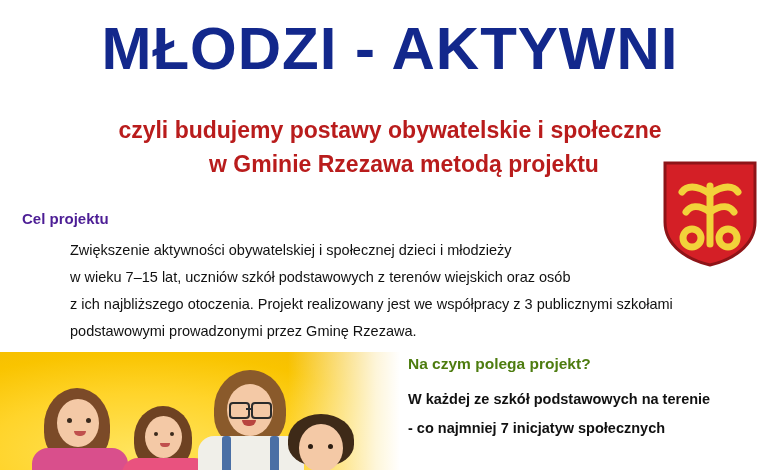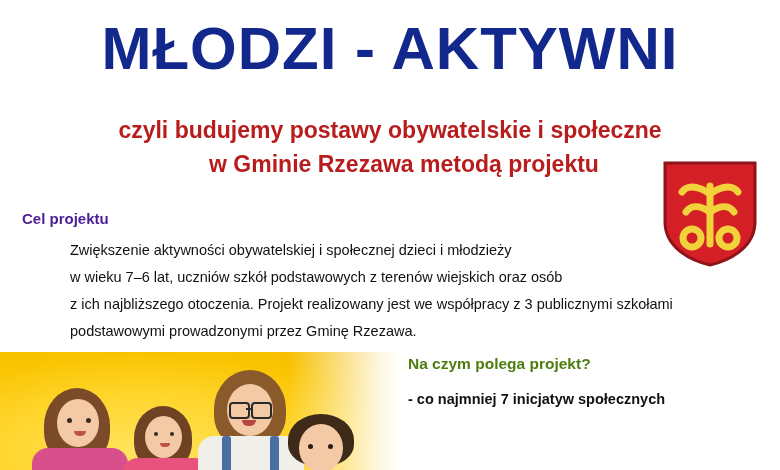--- a/index.html
+++ b/index.html
@@ -216,27 +216,28 @@
         <path d="M48 52 C60 44 68 46 72 52"></path>
       </g>
       <circle cx="30" cy="78" r="9" fill="none" stroke="#f2d23a" stroke-width="7"></circle>
       <circle cx="66" cy="78" r="9" fill="none" stroke="#f2d23a" stroke-width="7"></circle>
     </svg>
   </div>
 
   <div class="goal-heading">Cel projektu</div>
   <div class="goal-body">
     <p>Zwiększenie aktywności obywatelskiej i społecznej dzieci i młodzieży</p>
-    <p>w wieku 7–6 lat,  uczniów szkół podstawowych z terenów wiejskich oraz osób</p>
+    <p>w wieku 7–15 lat,  uczniów szkół podstawowych z terenów wiejskich oraz osób</p>
     <p>z ich najbliższego otoczenia. Projekt realizowany jest we współpracy z 3 publicznymi szkołami</p>
     <p>podstawowymi prowadzonymi przez Gminę Rzezawa.</p>
   </div>
 
   <div class="project-heading">Na czym polega projekt?</div>
   <div class="project-body">
+    <p>W każdej ze szkół podstawowych na terenie</p>
     <p>- co najmniej 7 inicjatyw społecznych</p>
   </div>
 
   <div class="photo-block">
     <div class="photo-bg"></div>
 
     <div class="kid kid1">
       <div class="hair"></div>
       <div class="head"></div>
       <div class="eye eyeL"></div>

